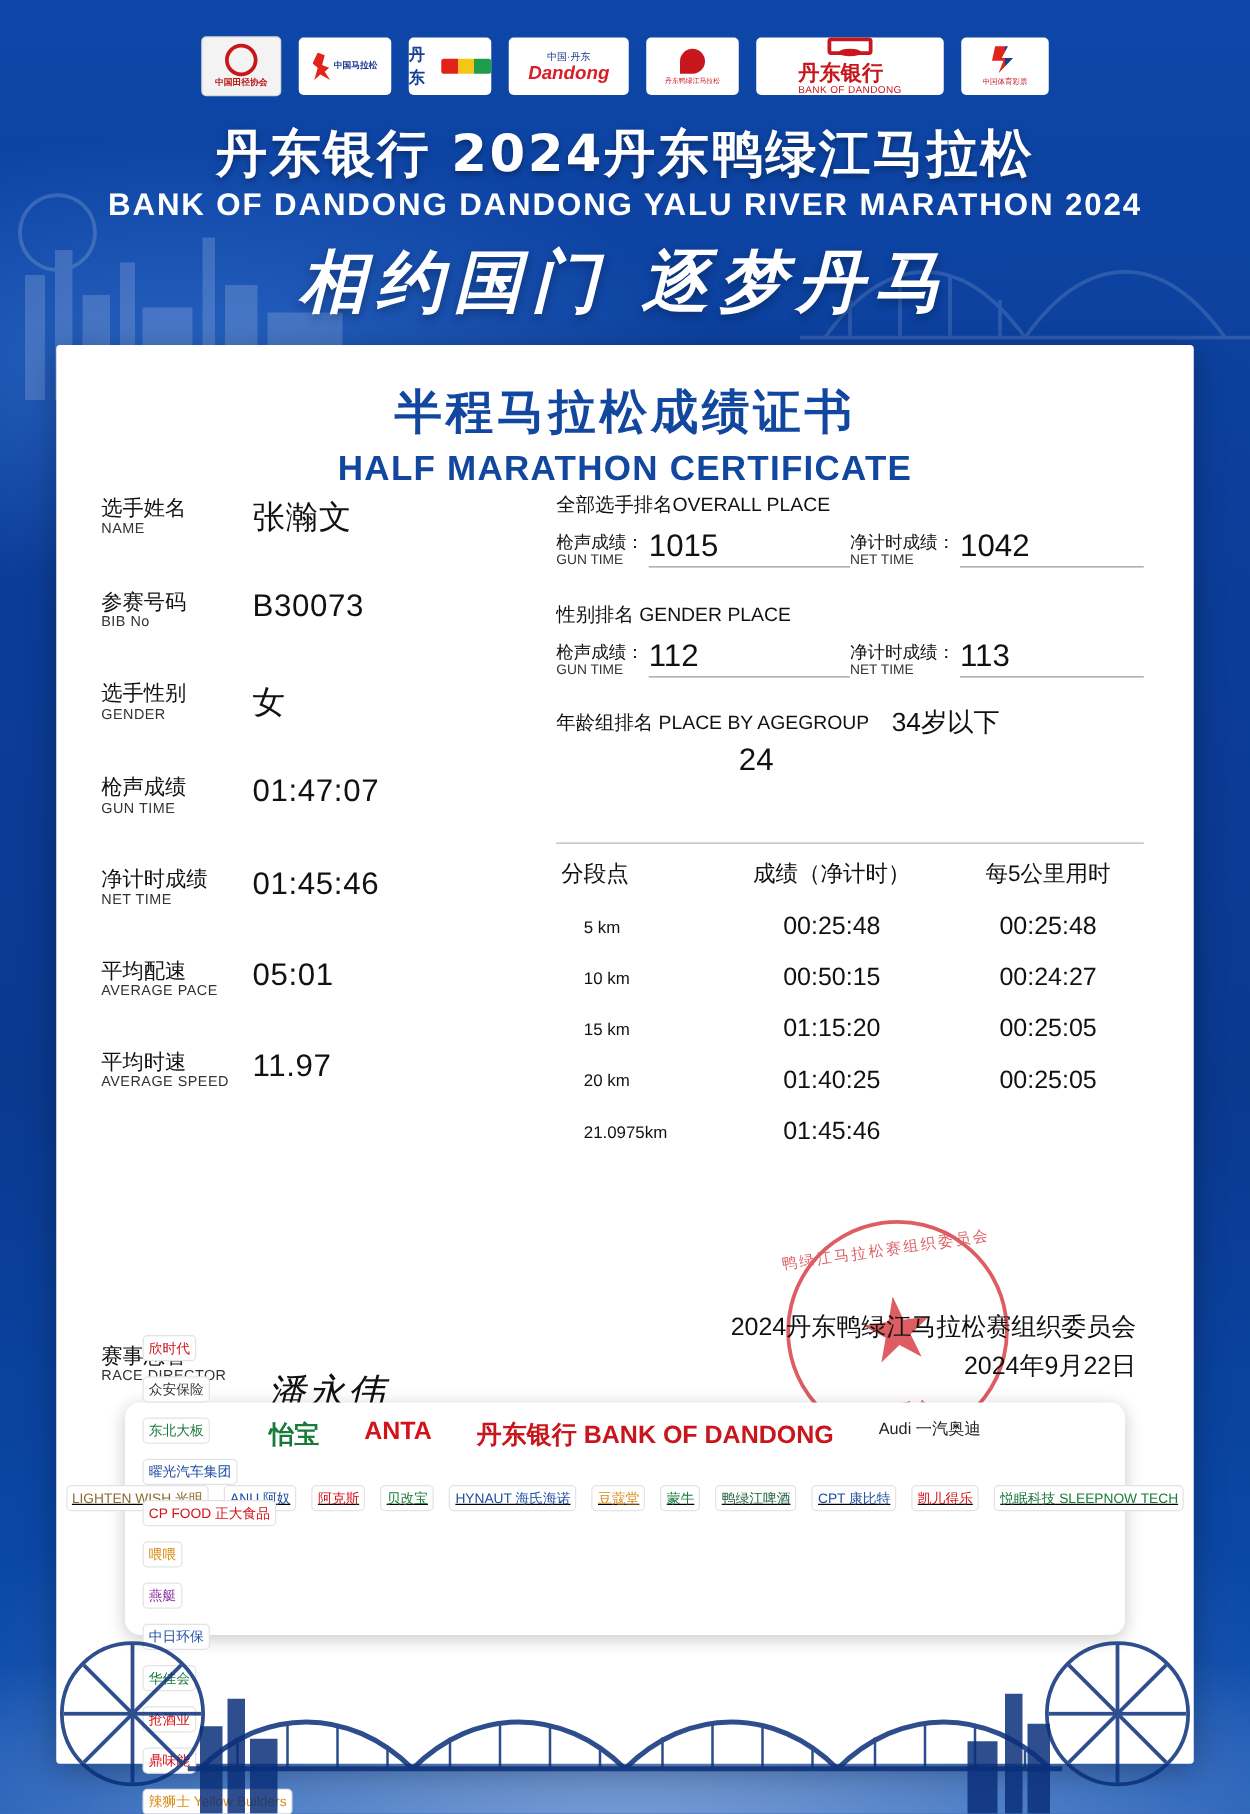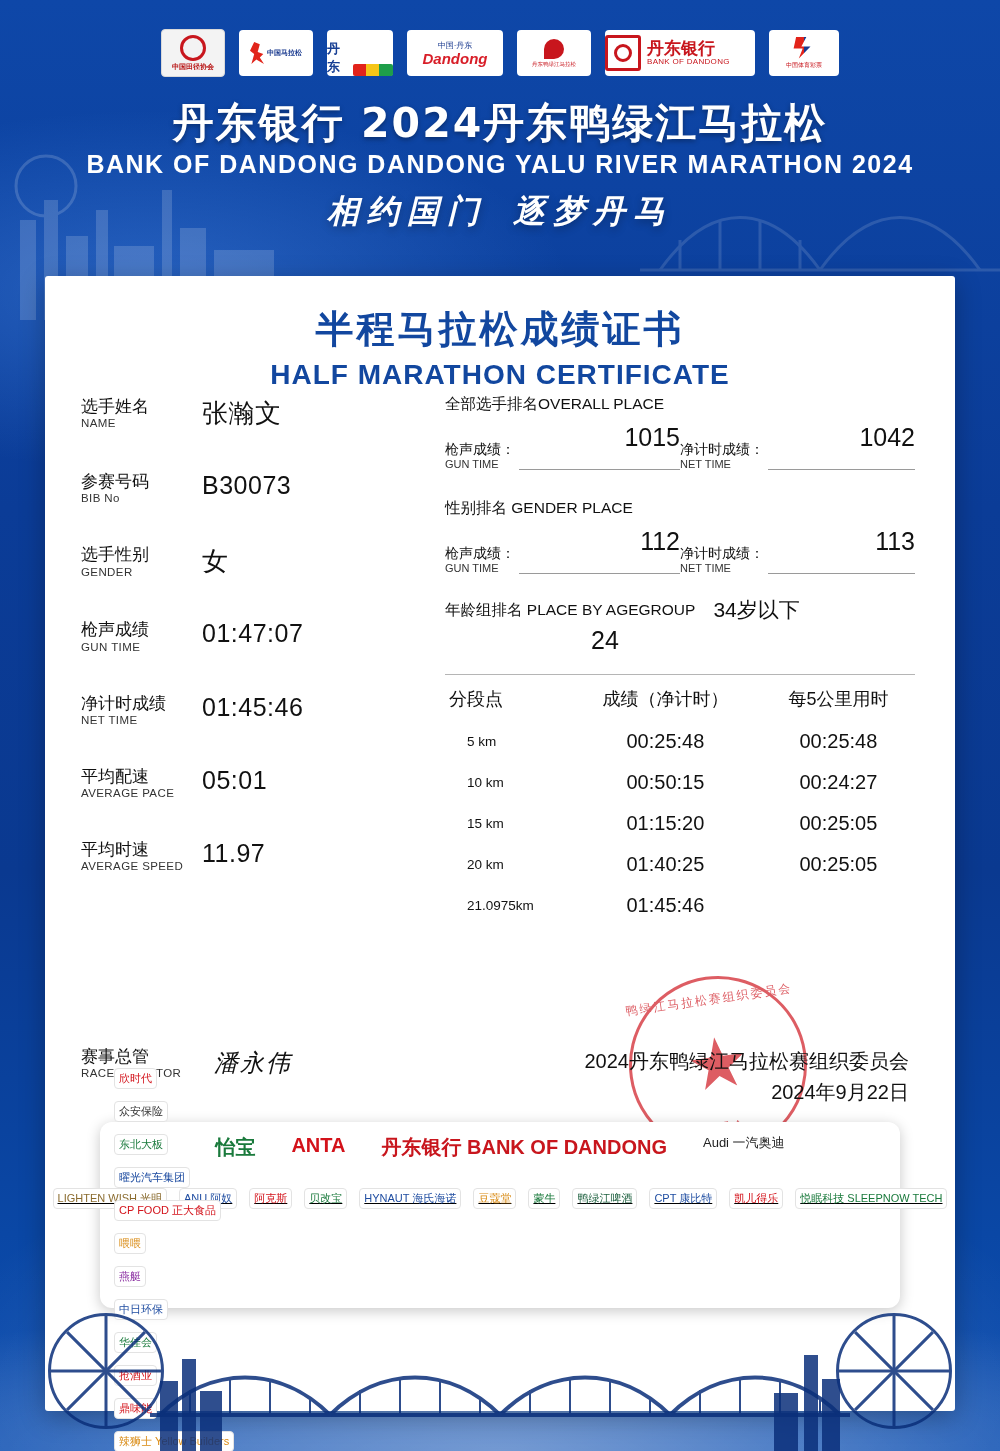--- a/index.html
+++ b/index.html
@@ -40,30 +40,30 @@
   .lg-badge{
     width:62px;height:46px;border-radius:4px;background:#f3f3f3;
     display:flex;flex-direction:column;align-items:center;justify-content:center;
     color:#b81515;font-size:7px;font-weight:bold;line-height:1.1;text-align:center;
     border:1px solid #d9d9d9;
   }
   .lg-badge .ring{width:20px;height:20px;border:3px solid #c8161d;border-radius:50%;margin-bottom:2px;}
   .lg-china{width:74px;height:46px;background:#fff;border-radius:4px;display:flex;align-items:center;gap:3px;justify-content:center;}
   .lg-china .run{width:14px;height:22px;background:#e1251b;clip-path:polygon(30% 0,70% 10%,55% 45%,95% 55%,70% 70%,100% 100%,45% 80%,10% 100%,30% 55%,0 40%);}
   .lg-china .txt{font-size:7px;color:#1a3a8f;font-weight:bold;line-height:1.15;}
-  .lg-flag{width:66px;height:46px;background:#fff;border-radius:4px;display:flex;align-items:flex-end;justify-content:center;}
+  .lg-flag{width:66px;height:46px;background:#fff;border-radius:4px;display:flex;align-items:center;justify-content:center;}
   .lg-flag .bars{width:46px;height:12px;background:linear-gradient(90deg,#e2231a 0 33%,#f5c518 33% 66%,#1e9e4a 66% 100%);border-radius:2px;}
   .lg-flag .cn{font-size:13px;color:#173f94;font-weight:bold;margin-right:3px;}
   .lg-dd{width:96px;height:46px;background:#fff;border-radius:4px;display:flex;flex-direction:column;align-items:center;justify-content:center;}
   .lg-dd .cn{font-size:8px;color:#1a3a8f;}
   .lg-dd .en{font-size:15px;font-weight:bold;font-style:italic;color:#d81e28;line-height:1;}
   .lg-mar{width:74px;height:46px;background:#fff;border-radius:4px;display:flex;flex-direction:column;align-items:center;justify-content:center;}
   .lg-mar .sym{width:20px;height:20px;background:#c8161d;border-radius:50% 50% 50% 0;}
   .lg-mar .t{font-size:5.5px;color:#c8161d;margin-top:2px;}
-  .lg-bank{width:150px;height:46px;background:#fff;border-radius:4px;display:flex;align-items:center;justify-content:flex-start;gap:6px;}
+  .lg-bank{width:150px;height:46px;background:#fff;border-radius:4px;display:flex;align-items:center;justify-content:flex-end;gap:6px;flex-direction:column;}
   .lg-bank .mark{width:30px;height:30px;border:3px solid #c8161d;border-radius:3px;position:relative;}
   .lg-bank .mark:after{content:"";position:absolute;left:6px;top:6px;right:6px;bottom:6px;border:3px solid #c8161d;border-radius:50%;}
   .lg-bank .tcn{font-size:17px;font-weight:bold;color:#c8161d;line-height:1;}
   .lg-bank .ten{font-size:8px;color:#c8161d;letter-spacing:.3px;}
   .lg-lot{width:70px;height:46px;background:#fff;border-radius:4px;display:flex;flex-direction:column;align-items:center;justify-content:center;}
   .lg-lot .ico{width:26px;height:22px;background:linear-gradient(90deg,#e2231a 50%,#1a3a8f 50%);clip-path:polygon(20% 0,60% 0,40% 45%,75% 45%,30% 100%,45% 55%,10% 55%);}
   .lg-lot .t{font-size:6px;color:#c8161d;margin-top:2px;}
 
   
   .title-cn{
@@ -71,21 +71,21 @@
     color:#fff;font-size:41px;font-weight:bold;letter-spacing:2px;
     font-family:"DejaVu Sans","Liberation Sans",sans-serif;
     text-shadow:0 2px 5px rgba(0,0,0,.35);
   }
   .title-en{
     position:absolute;left:0;right:0;top:150px;text-align:center;
     color:#fff;font-size:25px;font-weight:bold;letter-spacing:1.5px;
   }
   .slogan{
     position:absolute;left:0;right:0;top:190px;text-align:center;
-    color:#fff;font-size:32px;font-weight:bold;letter-spacing:8px;
+    color:#fff;font-size:54px;font-weight:bold;letter-spacing:8px;
     font-family:"DejaVu Serif","Liberation Serif",serif;
     font-style:italic;
     text-shadow:0 3px 8px rgba(0,0,0,.3);
   }
   .slogan .sep{display:inline-block;width:26px;}
 
   
   .card{
     position:absolute;left:45px;top:276px;width:910px;height:1135px;
     background:#ffffff;border-radius:3px;
@@ -112,22 +112,22 @@
 
   
   .right-col{position:absolute;left:400px;top:118px;width:470px;}
   .sect-head{font-size:15.5px;color:#111;margin-bottom:6px;}
   .pair-row{display:flex;align-items:flex-end;margin-top:8px;}
   .pair{flex:1;display:flex;align-items:flex-end;}
   .pair .plbl{flex:none;}
   .pair .plbl .cn{font-size:14px;color:#111;line-height:1.2;}
   .pair .plbl .en{font-size:11px;color:#333;}
   .pair .pval{
-    flex:1;border-bottom:1px solid #9a9a9a;text-align:right;
-    font-size:25px;color:#111;padding-bottom:17px;margin-left:4px;
+    flex:1;border-bottom:1px solid #9a9a9a;text-align:left;
+    font-size:25px;color:#111;padding-bottom:1px;margin-left:4px;
   }
   .age-row{display:flex;align-items:center;margin-top:22px;}
   .age-row .t{font-size:15.5px;color:#111;}
   .age-row .grp{font-size:21px;color:#111;margin-left:18px;}
   .age-val{text-align:center;font-size:25px;color:#111;margin-top:2px;padding-right:150px;}
 
   
   .splits{position:absolute;left:400px;top:398px;width:470px;}
   .splits .hr{border-top:1px solid #b5b5b5;margin-bottom:8px;}
   .splits table{width:100%;border-collapse:collapse;}
@@ -139,21 +139,21 @@
   .splits td.c1{font-size:13.5px;text-align:left;padding-left:22px;}
   .splits td.c2{text-align:center;}
   .splits td.c3{text-align:center;}
 
   
   .sig{position:absolute;left:36px;top:770px;display:flex;align-items:center;}
   .sig .lbl .cn{font-size:17px;color:#111;}
   .sig .lbl .en{font-size:11.5px;color:#333;}
   .sig .name{
     font-family:"DejaVu Serif","Liberation Serif",serif;
-    font-style:italic;font-size:24px;color:#111;margin-left:18px;letter-spacing:2px;
+    font-style:italic;font-size:30px;color:#111;margin-left:18px;letter-spacing:2px;margin-top:48px;
   }
   .issuer{
     position:absolute;right:46px;top:772px;text-align:right;color:#111;
   }
   .issuer .l1{font-size:20px;}
   .issuer .l2{font-size:20px;margin-top:4px;}
   .seal{
     position:absolute;right:148px;top:700px;width:172px;height:172px;
     border:3px solid #d01f28;border-radius:50%;
     opacity:.72;

